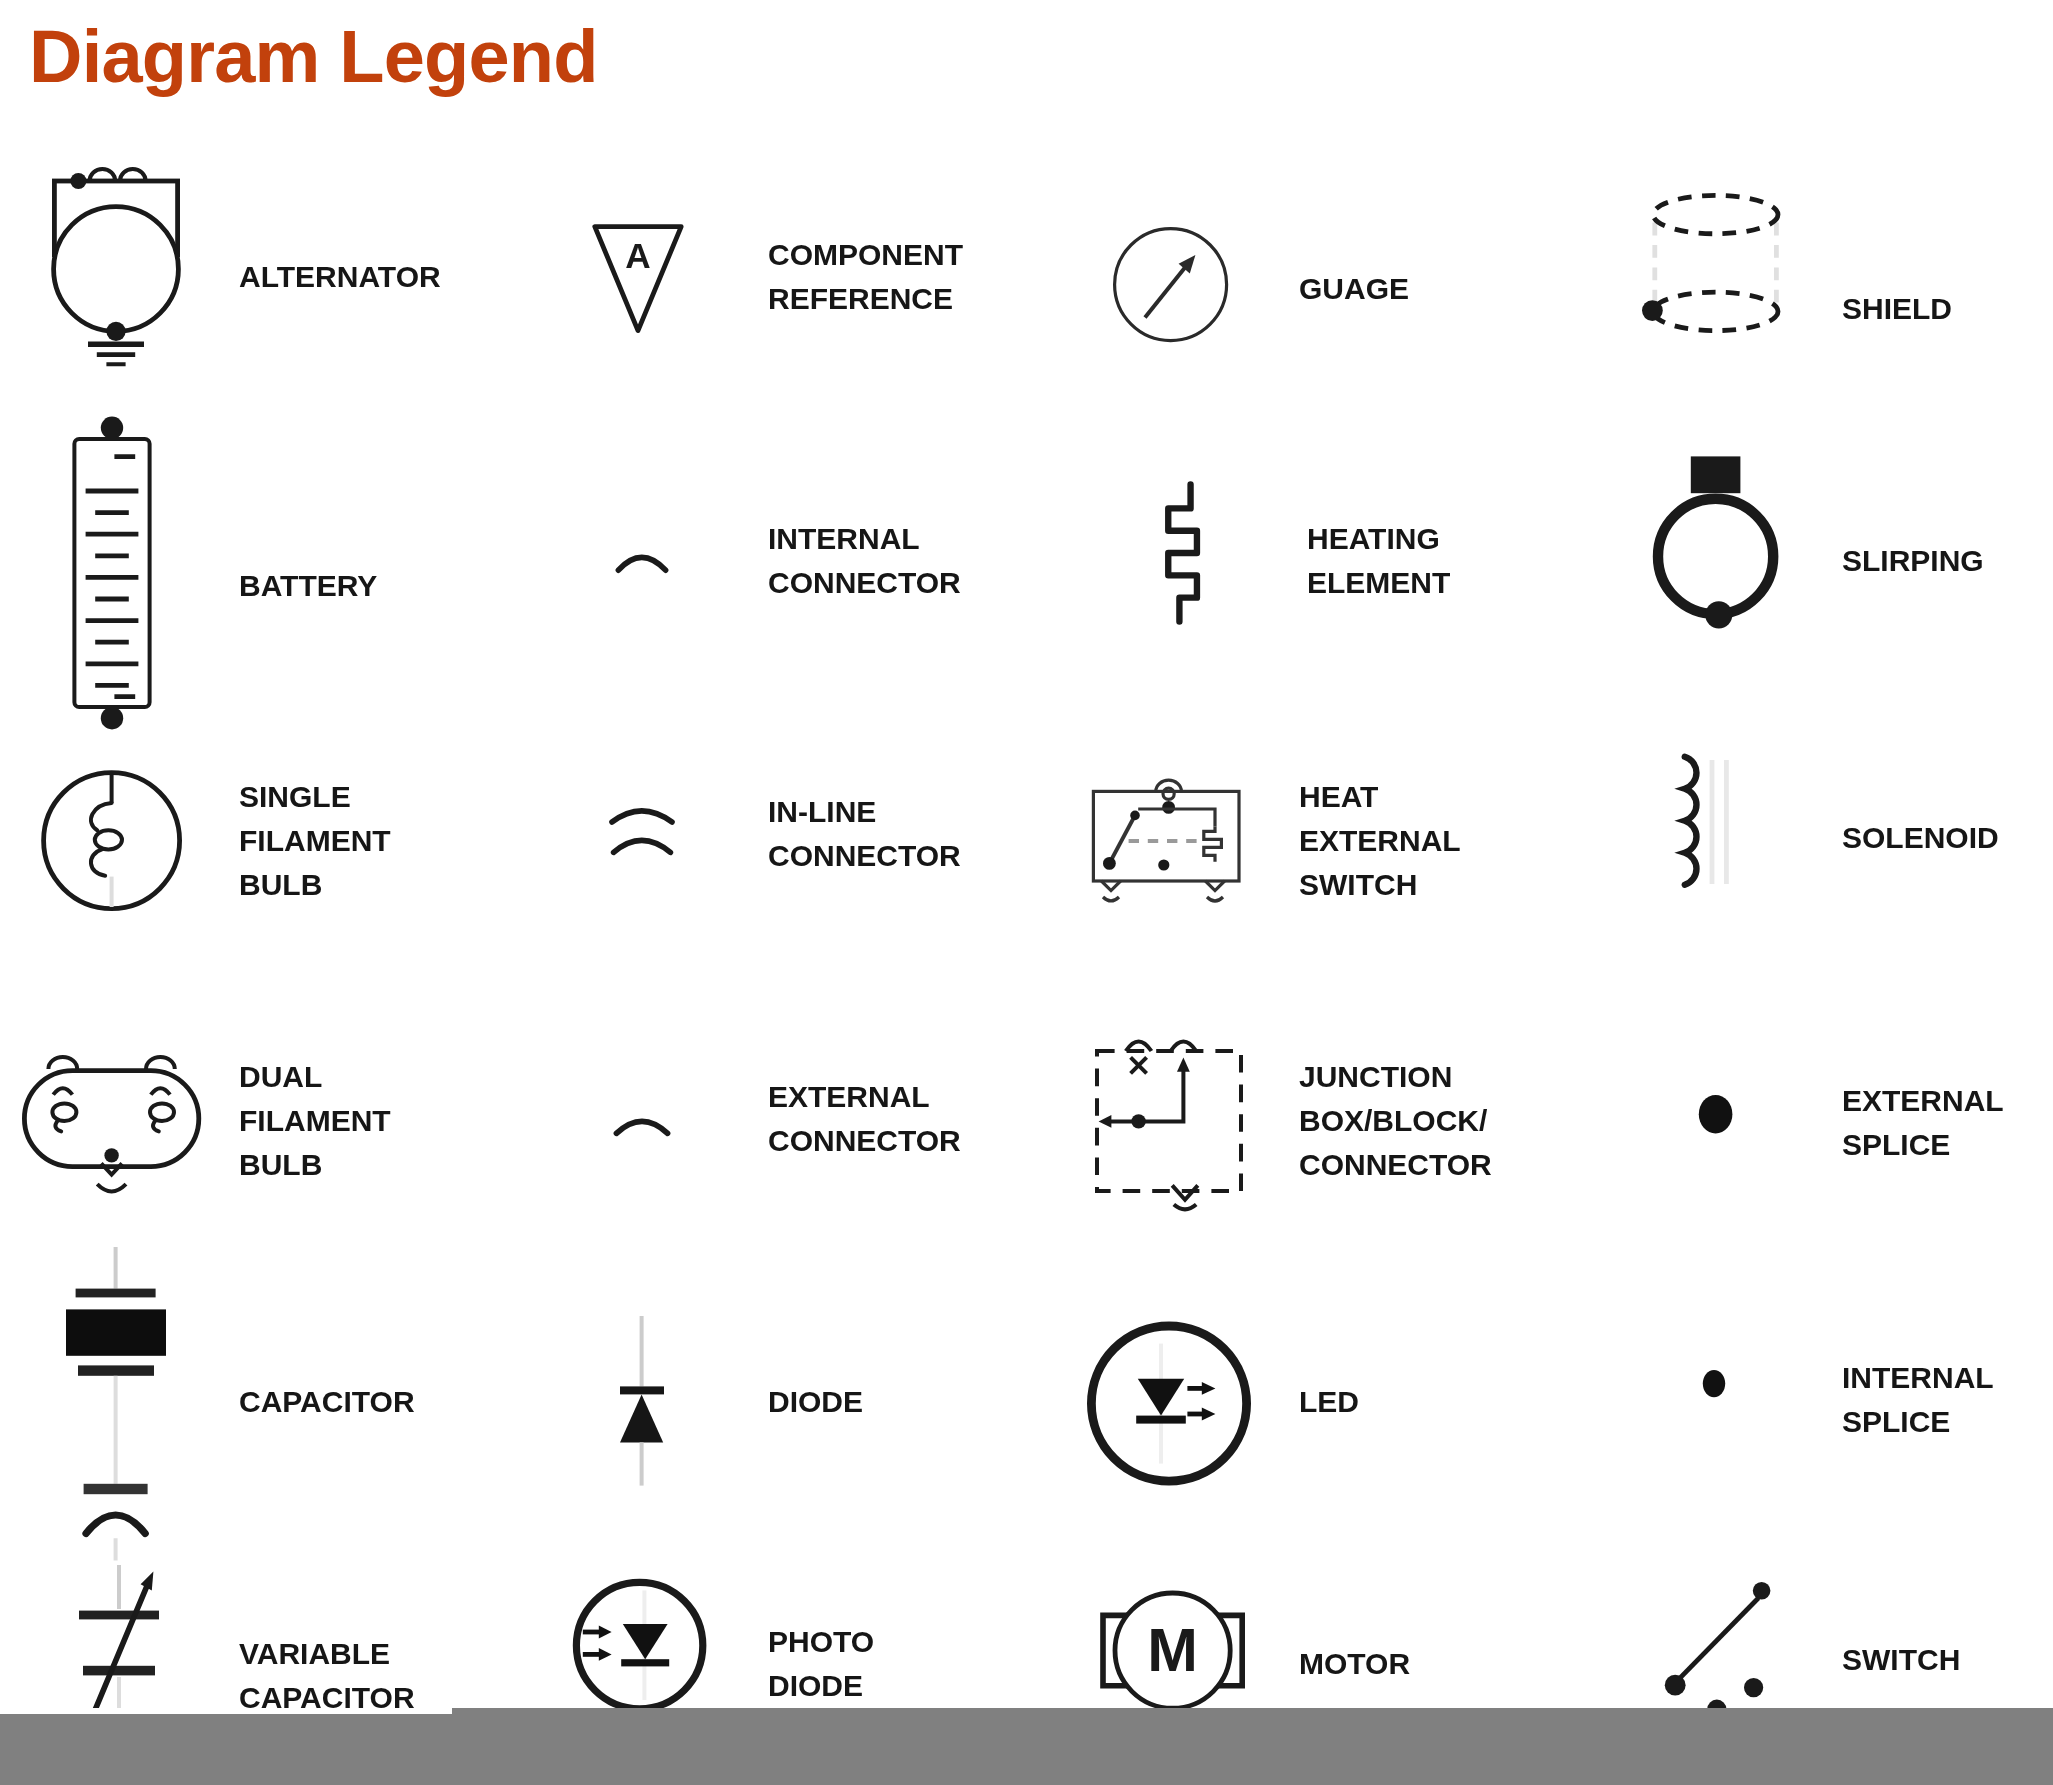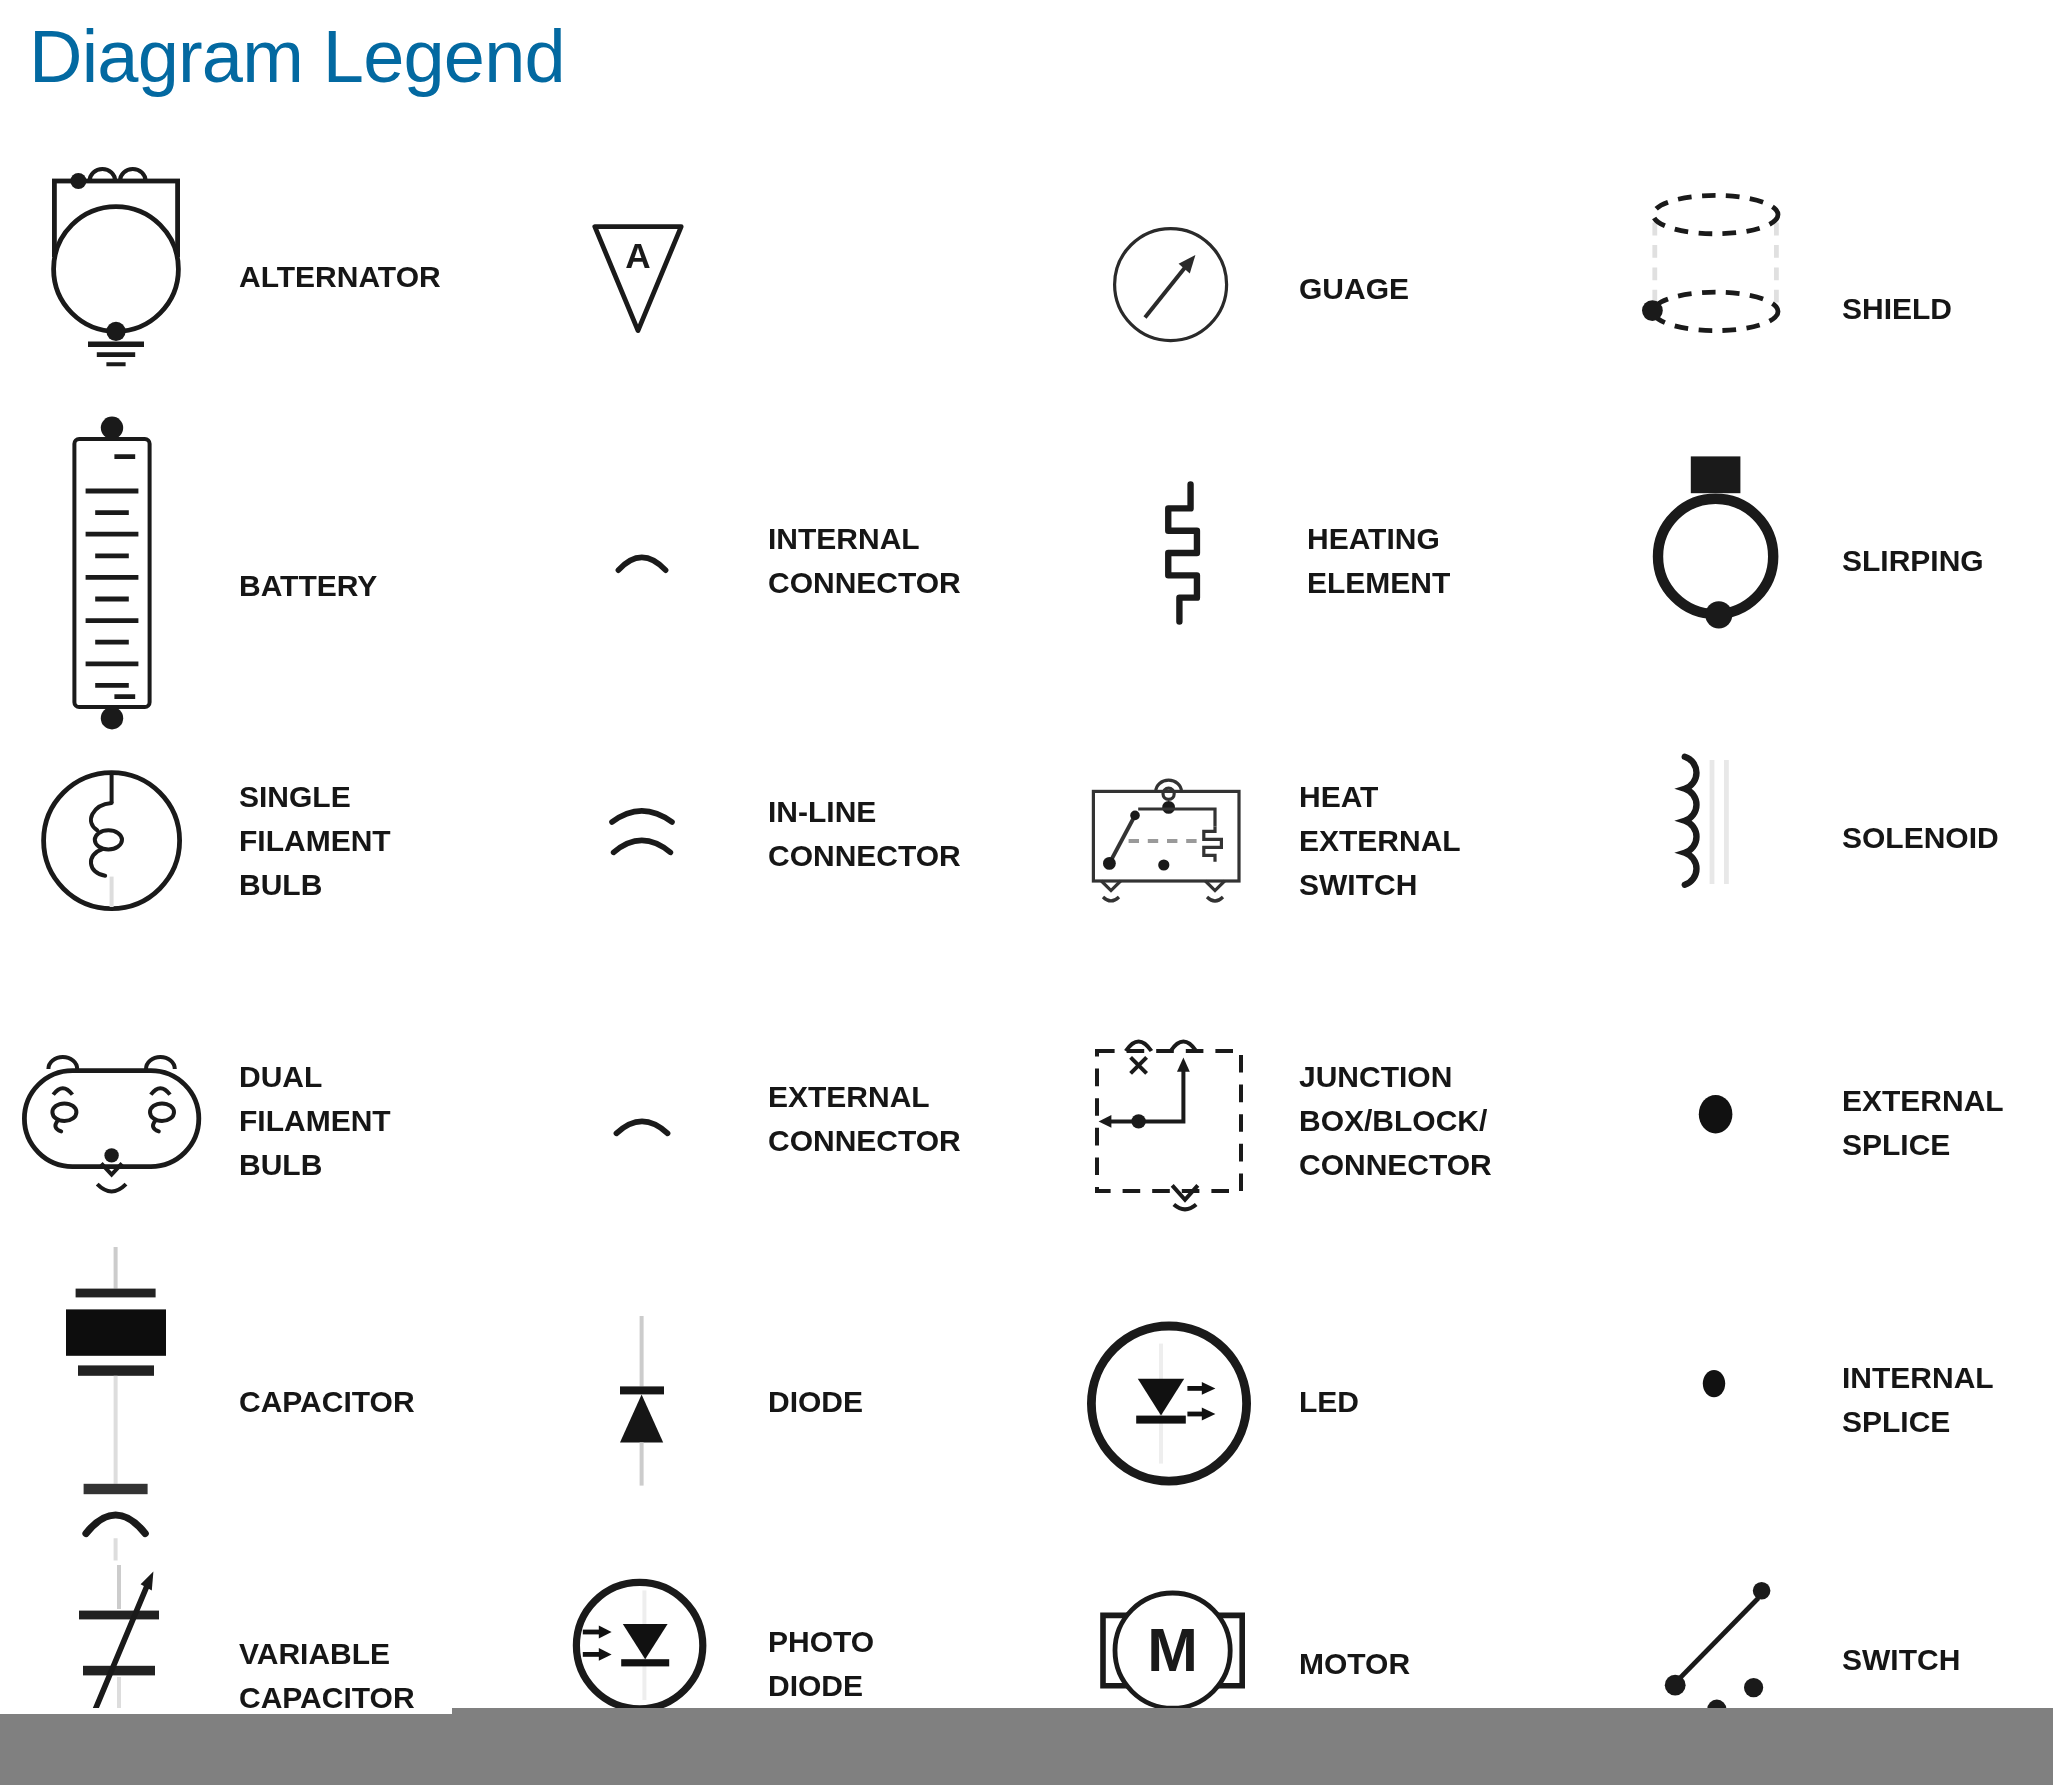--- a/index.html
+++ b/index.html
@@ -1,18 +1,18 @@
 <!DOCTYPE html>
 <html style="font-size:13px"><head>
 <meta charset="utf-8">
 <style>
   html,body{margin:0;padding:0;background:#ffffff;}
   #page{position:relative;width:2053px;height:1785px;background:#ffffff;overflow:hidden;
         font-family:"Liberation Sans","DejaVu Sans",sans-serif;}
-  .title{position:absolute;font-weight:normal;font-size:74px;letter-spacing:-0.8px;color:#0369a1;}
+  .title{position:absolute;font-weight:bold;font-size:74px;letter-spacing:-0.8px;color:#c2410c;}
   .sym{position:absolute;transform:translate(-50%,-50%);}
   .lab{position:absolute;transform:translateY(-50%);font-weight:bold;font-size:30px;line-height:44px;
        color:#161616;white-space:pre-line;letter-spacing:0px;}
   .footer{position:absolute;left:0;top:1708px;width:2053px;height:77px;background:#808080;z-index:5;}
   .footer-notch{position:absolute;left:0;top:1708px;width:452px;height:6.4px;background:#ffffff;z-index:6;}
   svg{display:block;}
 </style>
 </head>
 <body>
 
@@ -34,20 +34,22 @@
     </svg>
   </div>
   <div class="lab" style="left:239px;top:277px;text-align:right;">ALTERNATOR</div>
 
   <div class="sym" style="left:638px;top:277px;">
     <svg width="96" height="120" viewBox="0 0 120 150" fill="none" stroke="#1a1a1a">
       <polygon points="6,12 114,12 60,142" stroke-width="6" stroke-linejoin="round"></polygon>
       <text x="60" y="64" text-anchor="middle" fill="#1a1a1a" stroke="none" style="font:bold 44px 'Liberation Sans',sans-serif;">A</text>
     </svg>
   </div>
+  <div class="lab" style="left:768px;top:277px;">COMPONENT
+REFERENCE</div>
 
   <div class="sym" style="left:1171px;top:285px;">
     <svg width="124" height="124" viewBox="0 0 155 155" fill="none" stroke="#2a2a2a">
       <circle cx="77" cy="77" r="70" stroke-width="4"></circle>
       <line x1="45" y1="118" x2="97" y2="53" stroke-width="5"></line>
       <polygon points="108,40 101,63 87,51" fill="#2a2a2a" stroke="none"></polygon>
     </svg>
   </div>
   <div class="lab" style="left:1299px;top:289px;">GUAGE</div>
 

